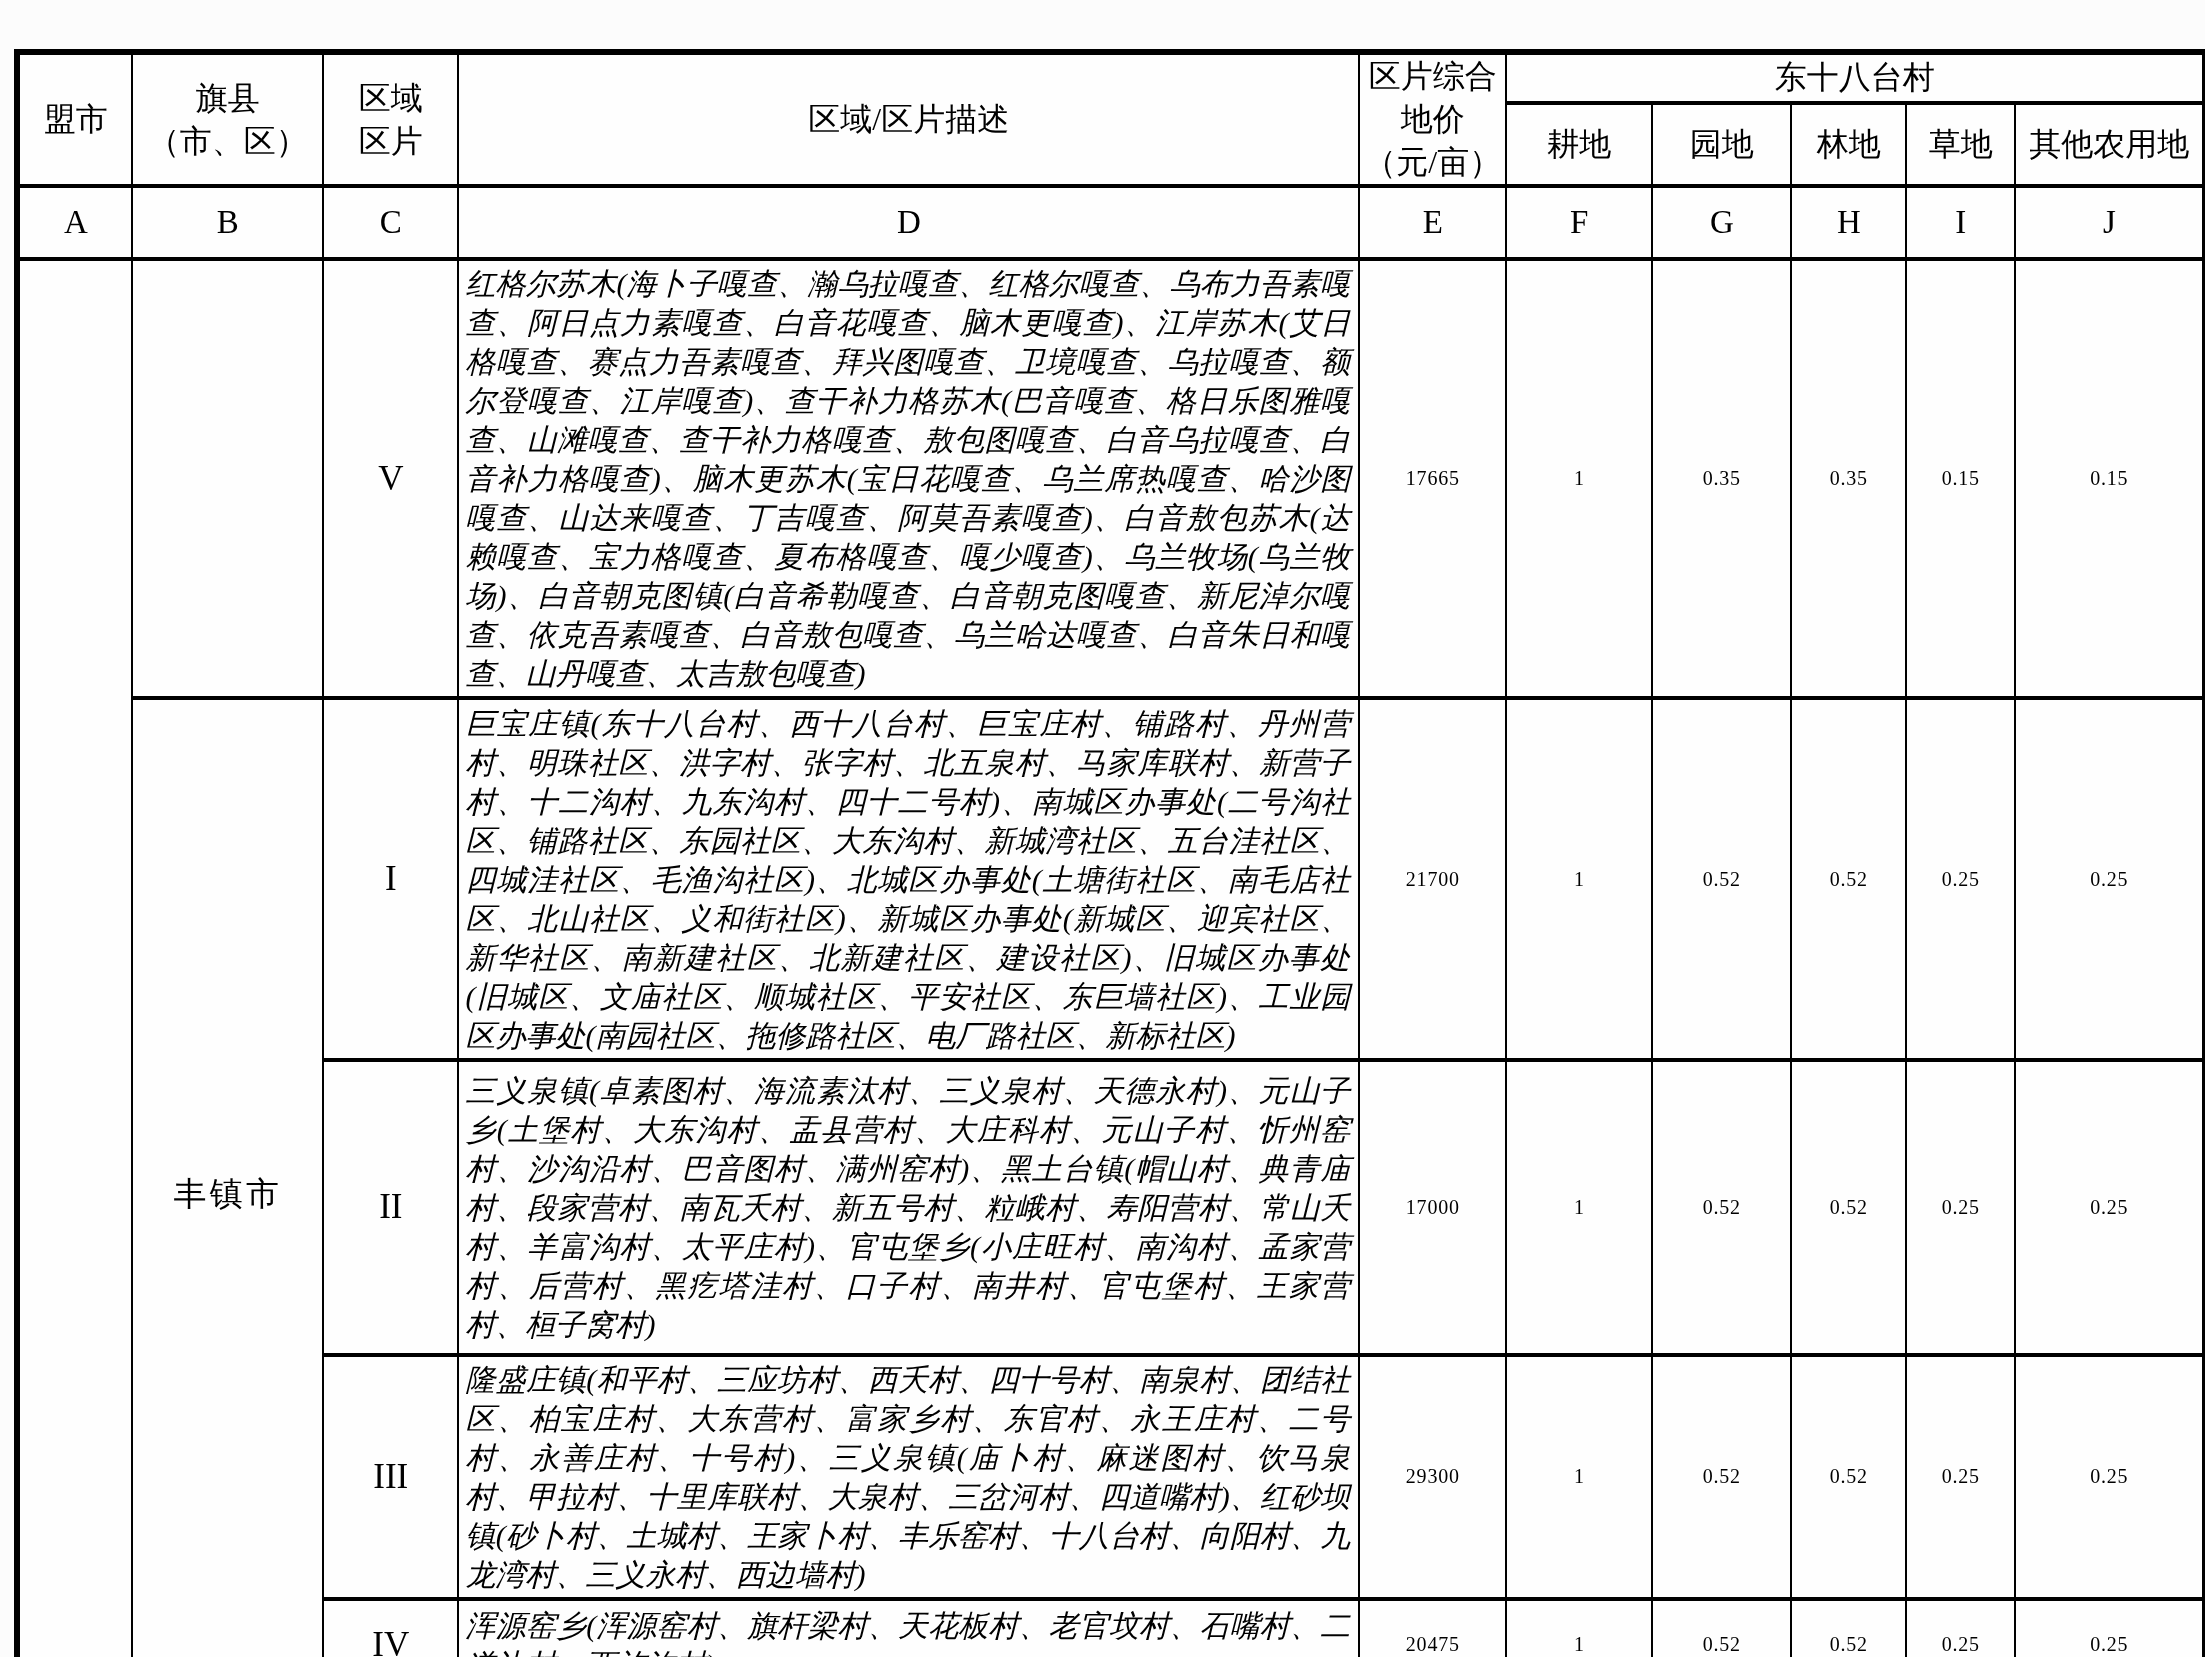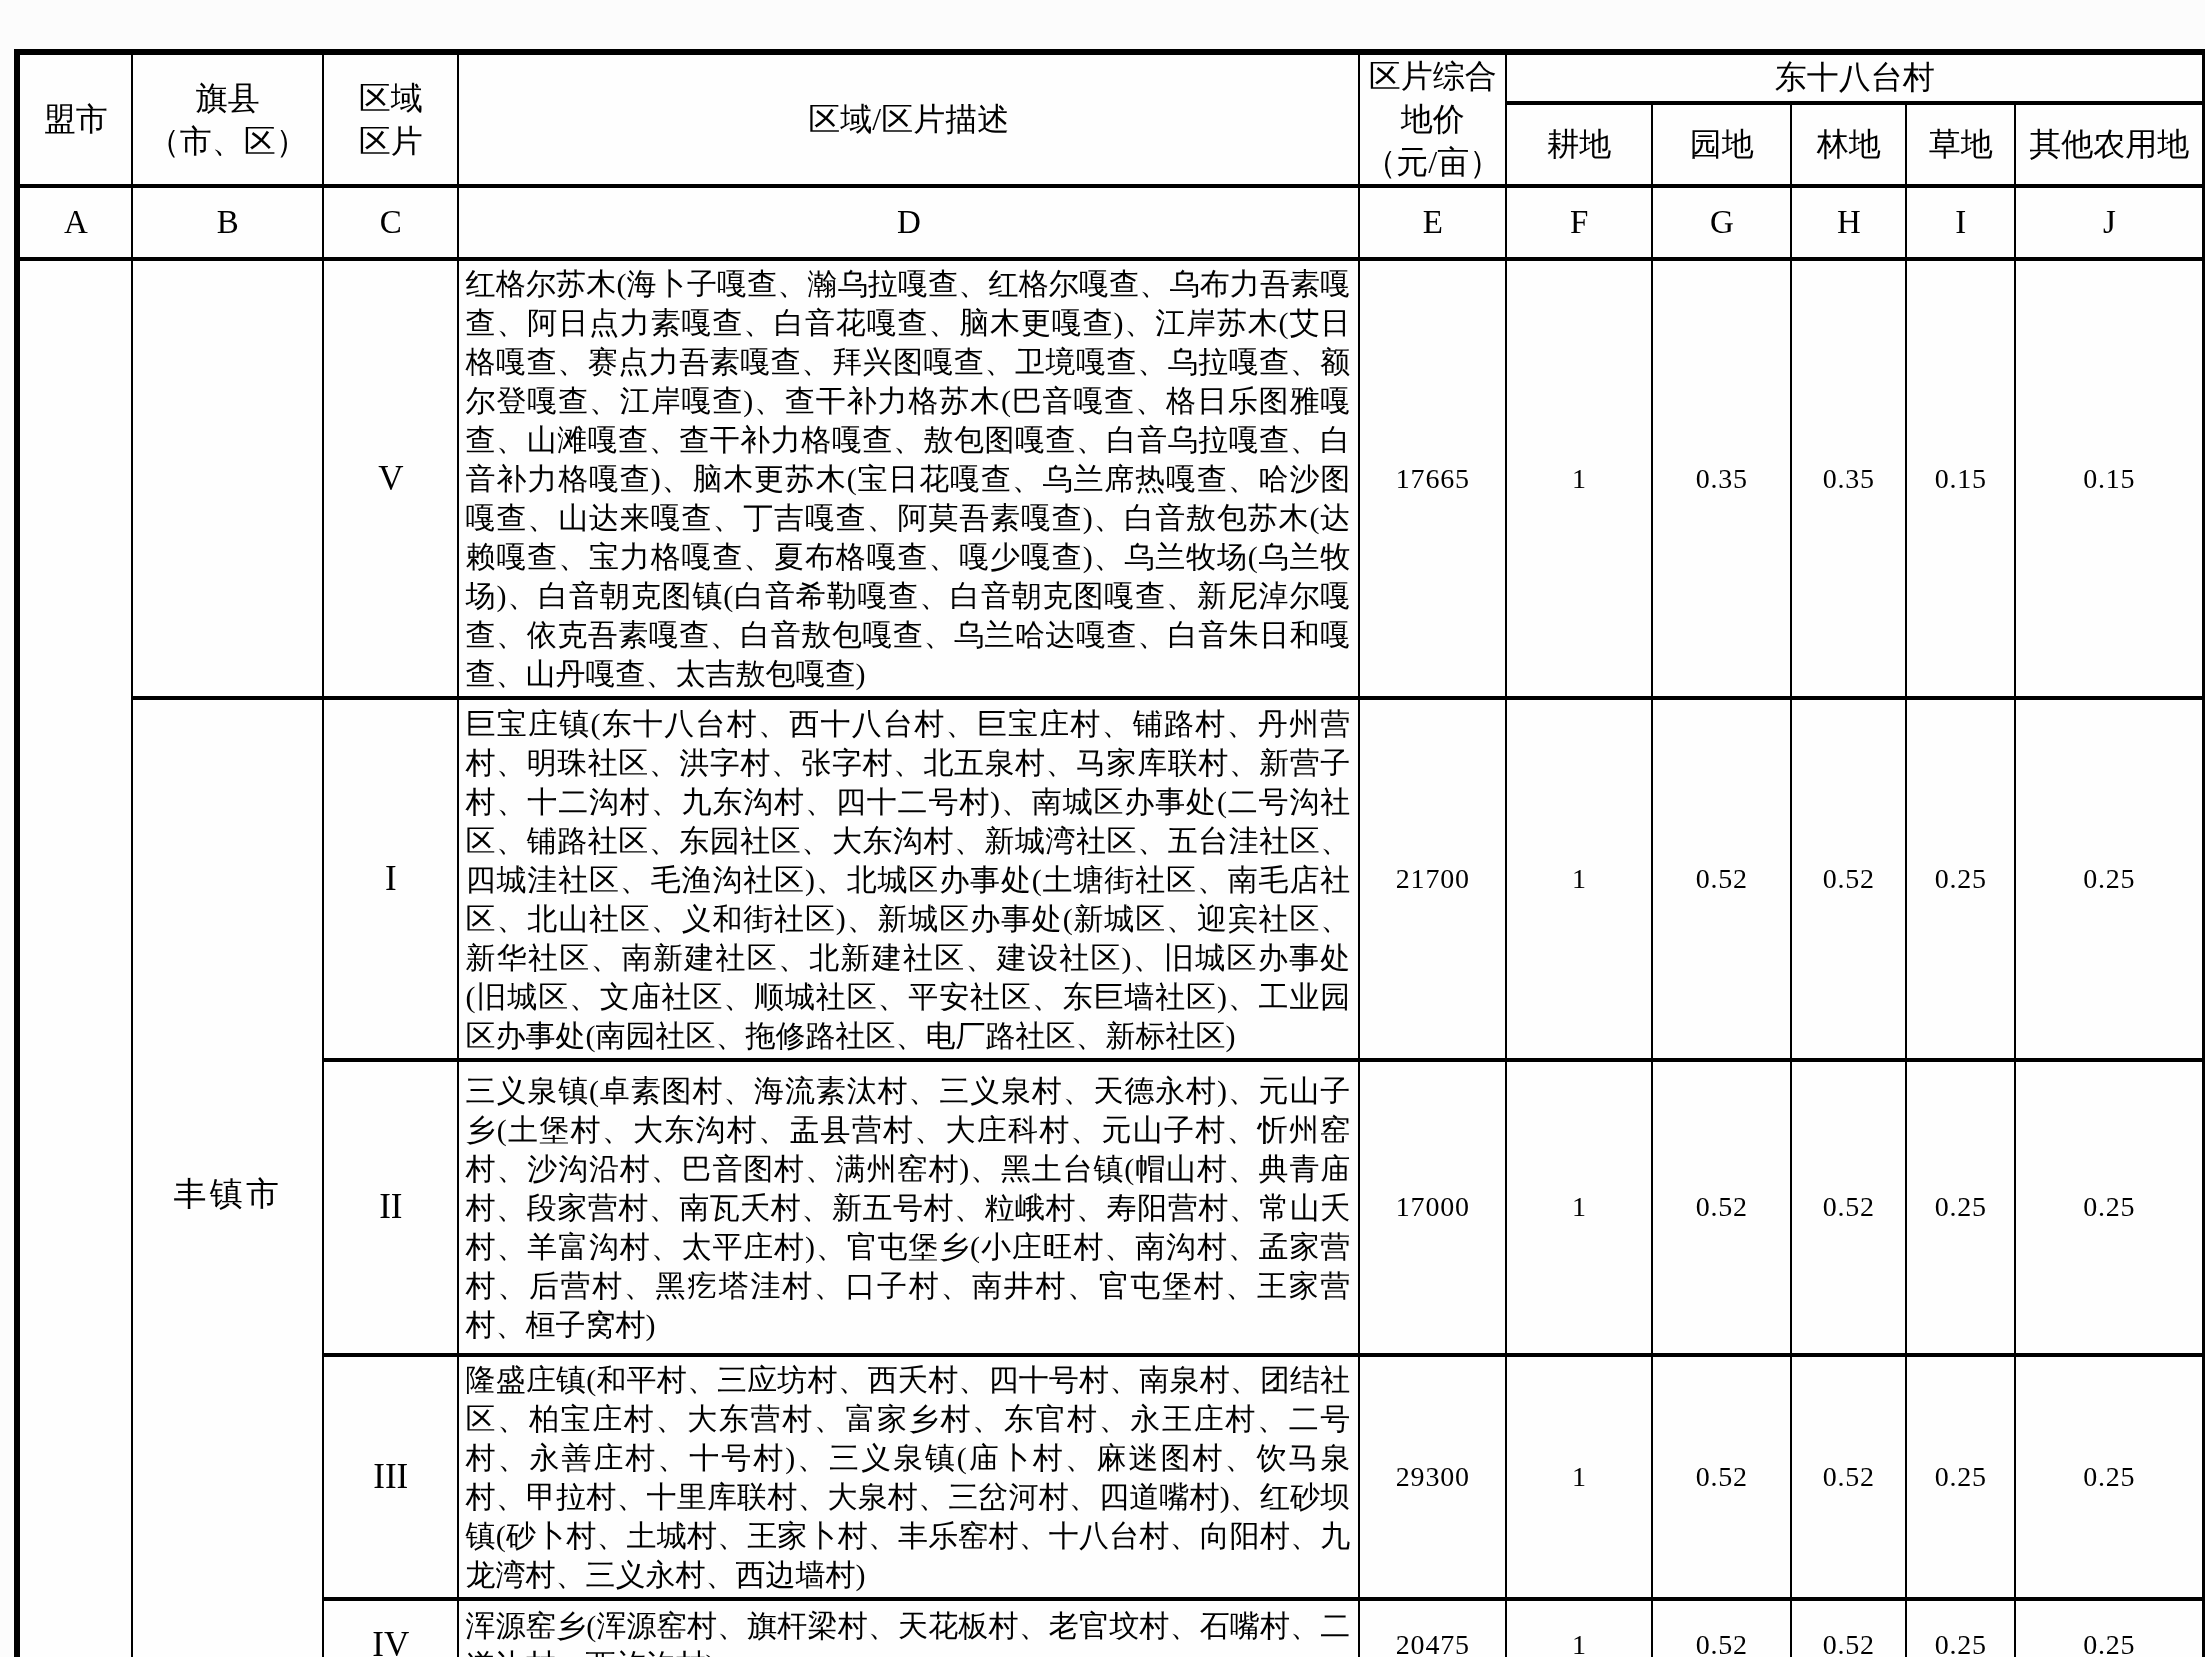--- a/index.html
+++ b/index.html
@@ -35,22 +35,23 @@
   .hd   { font-size: 32px; line-height: 43px; white-space: pre-line; }
   .letter { font-size: 33px; }
   .zone { font-size: 35px; }
   .county { font-size: 33px; letter-spacing: 3.2px; }
   .desc {
     font-size: 30px;
     line-height: 39px;
     text-align: justify;
     text-align-last: left;
     padding: 3.2px 8px 3.2px 6.3px;
+    font-style: italic;
   }
-  .num { font-size: 28px; letter-spacing: 0.8px; text-align: center; }
+  .num { font-size: 20px; letter-spacing: 0.8px; text-align: center; }
 </style>
 </head>
 <body>
 
 <div class="page">
   <table class="land">
     <colgroup>
       <col style="width:115px">
         <col style="width:191px">
         <col style="width:135px">

